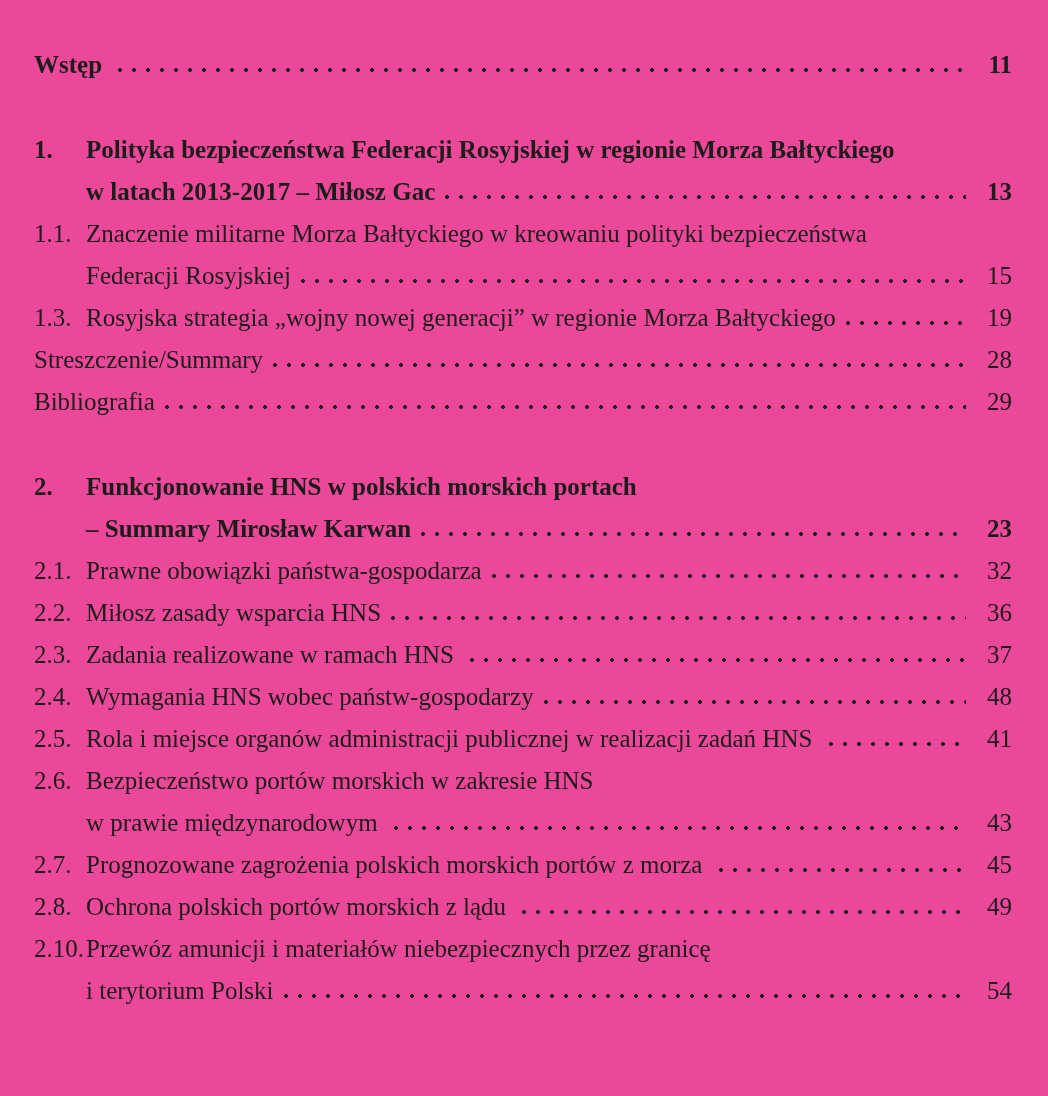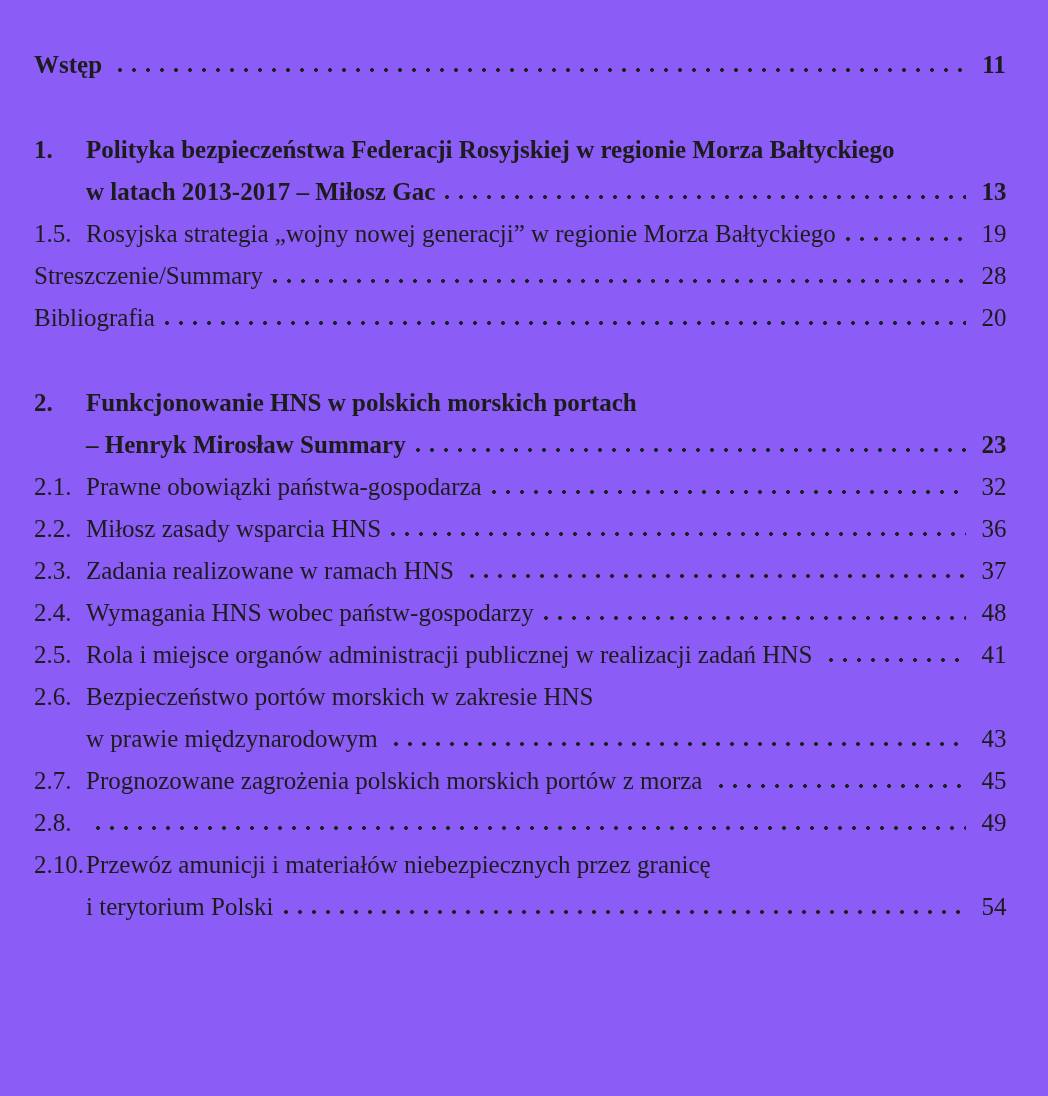--- a/index.html
+++ b/index.html
@@ -9,21 +9,21 @@
   }
   body {
     width: 1048px;
     height: 1096px;
     overflow: hidden;
   }
   .page {
     box-sizing: border-box;
     width: 1048px;
     height: 1096px;
-    background: #8b5cf6;
+    background: #ec4899;
     padding: 44px 36px 0 34px;
     font-family: "Liberation Serif", "DejaVu Serif", serif;
     font-size: 25px;
     color: #1c1c1c;
   }
   .entry { margin: 0; }
   .entry.gap { margin-top: 43px; }
   .entry.bold { font-weight: 700; }
   .line {
     display: flex;
@@ -43,48 +43,52 @@
     height: 6px;
     margin: 0 10px 0 9px;
     background-image: radial-gradient(circle at 3px 3px, #1f1f1f 1.7px, rgba(0,0,0,0) 2.2px);
     background-size: 14px 6px;
     background-repeat: repeat-x;
     background-position: left bottom;
   }
   .pagenum {
     flex: 0 0 auto;
     min-width: 36px;
-    text-align: center;
+    text-align: right;
     white-space: pre;
   }
 </style>
 </head>
 <body>
 
 <div class="page">
   <div id="toc">
       <div class="entry bold">
         <div class="line"><span class="text">Wstęp </span><span class="leader"></span><span class="pagenum">11</span></div>
       </div>
       <div class="entry bold gap">
         <div class="line"><span class="num">1.</span><span class="text">Polityka bezpieczeństwa Federacji Rosyjskiej w regionie Morza Bałtyckiego</span></div>
         <div class="line"><span class="num"></span><span class="text">w latach 2013-2017 – </span><span class="italic">Miłosz Gac</span><span class="leader"></span><span class="pagenum">13</span></div>
       </div>
       <div class="entry">
-        <div class="line"><span class="num">1.5.</span><span class="text">Rosyjska strategia „wojny nowej generacji” w regionie Morza Bałtyckiego</span><span class="leader"></span><span class="pagenum">19</span></div>
+        <div class="line"><span class="num">1.1.</span><span class="text">Znaczenie militarne Morza Bałtyckiego w kreowaniu polityki bezpieczeństwa</span></div>
+        <div class="line"><span class="num"></span><span class="text">Federacji Rosyjskiej</span><span class="leader"></span><span class="pagenum">15</span></div>
+      </div>
+      <div class="entry">
+        <div class="line"><span class="num">1.3.</span><span class="text">Rosyjska strategia „wojny nowej generacji” w regionie Morza Bałtyckiego</span><span class="leader"></span><span class="pagenum">19</span></div>
       </div>
       <div class="entry">
         <div class="line"><span class="text">Streszczenie/Summary</span><span class="leader"></span><span class="pagenum">28</span></div>
       </div>
       <div class="entry">
-        <div class="line"><span class="text">Bibliografia</span><span class="leader"></span><span class="pagenum">20</span></div>
+        <div class="line"><span class="text">Bibliografia</span><span class="leader"></span><span class="pagenum">29</span></div>
       </div>
       <div class="entry bold gap">
         <div class="line"><span class="num">2.</span><span class="text">Funkcjonowanie HNS w polskich morskich portach</span></div>
-        <div class="line"><span class="num"></span><span class="text">– </span><span class="italic">Henryk Mirosław Summary</span><span class="leader"></span><span class="pagenum">23</span></div>
+        <div class="line"><span class="num"></span><span class="text">– </span><span class="italic">Summary Mirosław Karwan</span><span class="leader"></span><span class="pagenum">23</span></div>
       </div>
       <div class="entry">
         <div class="line"><span class="num">2.1.</span><span class="text">Prawne obowiązki państwa-gospodarza</span><span class="leader"></span><span class="pagenum">32</span></div>
       </div>
       <div class="entry">
         <div class="line"><span class="num">2.2.</span><span class="text">Miłosz zasady wsparcia HNS</span><span class="leader"></span><span class="pagenum">36</span></div>
       </div>
       <div class="entry">
         <div class="line"><span class="num">2.3.</span><span class="text">Zadania realizowane w ramach HNS </span><span class="leader"></span><span class="pagenum">37</span></div>
       </div>
@@ -95,20 +99,20 @@
         <div class="line"><span class="num">2.5.</span><span class="text">Rola i miejsce organów administracji publicznej w realizacji zadań HNS </span><span class="leader"></span><span class="pagenum">41</span></div>
       </div>
       <div class="entry">
         <div class="line"><span class="num">2.6.</span><span class="text">Bezpieczeństwo portów morskich w zakresie HNS</span></div>
         <div class="line"><span class="num"></span><span class="text">w prawie międzynarodowym </span><span class="leader"></span><span class="pagenum">43</span></div>
       </div>
       <div class="entry">
         <div class="line"><span class="num">2.7.</span><span class="text">Prognozowane zagrożenia polskich morskich portów z morza </span><span class="leader"></span><span class="pagenum">45</span></div>
       </div>
       <div class="entry">
-        <div class="line"><span class="num">2.8.</span><span class="leader"></span><span class="pagenum">49</span></div>
+        <div class="line"><span class="num">2.8.</span><span class="text">Ochrona polskich portów morskich z lądu </span><span class="leader"></span><span class="pagenum">49</span></div>
       </div>
       <div class="entry">
         <div class="line"><span class="num">2.10.</span><span class="text">Przewóz amunicji i materiałów niebezpiecznych przez granicę</span></div>
         <div class="line"><span class="num"></span><span class="text">i terytorium Polski</span><span class="leader"></span><span class="pagenum">54</span></div>
       </div>
     </div>
 </div>
 
 </body></html>

